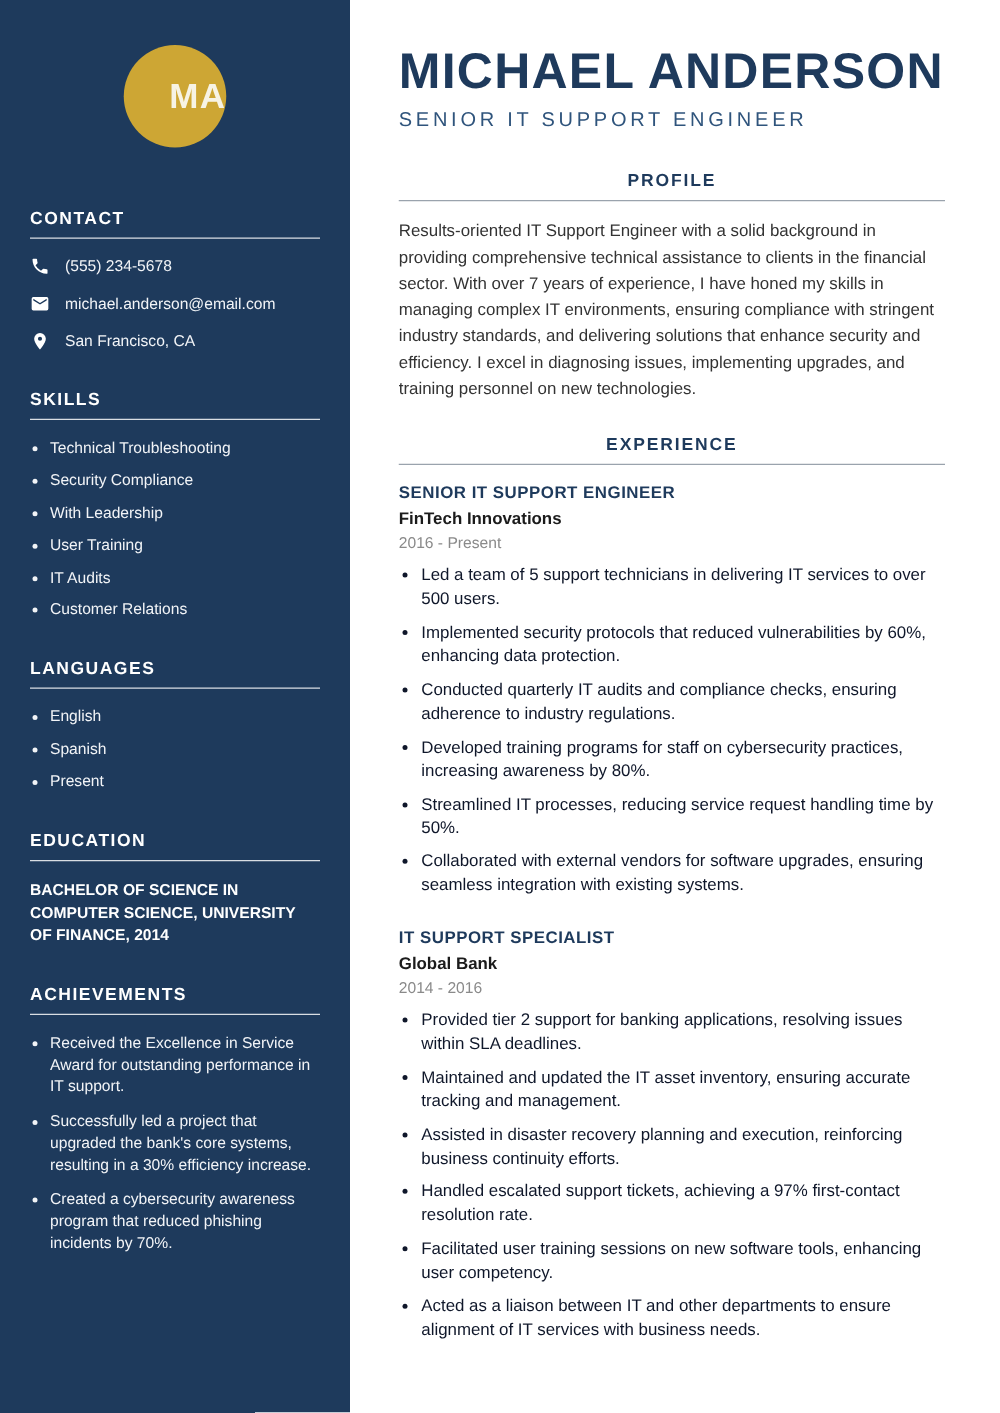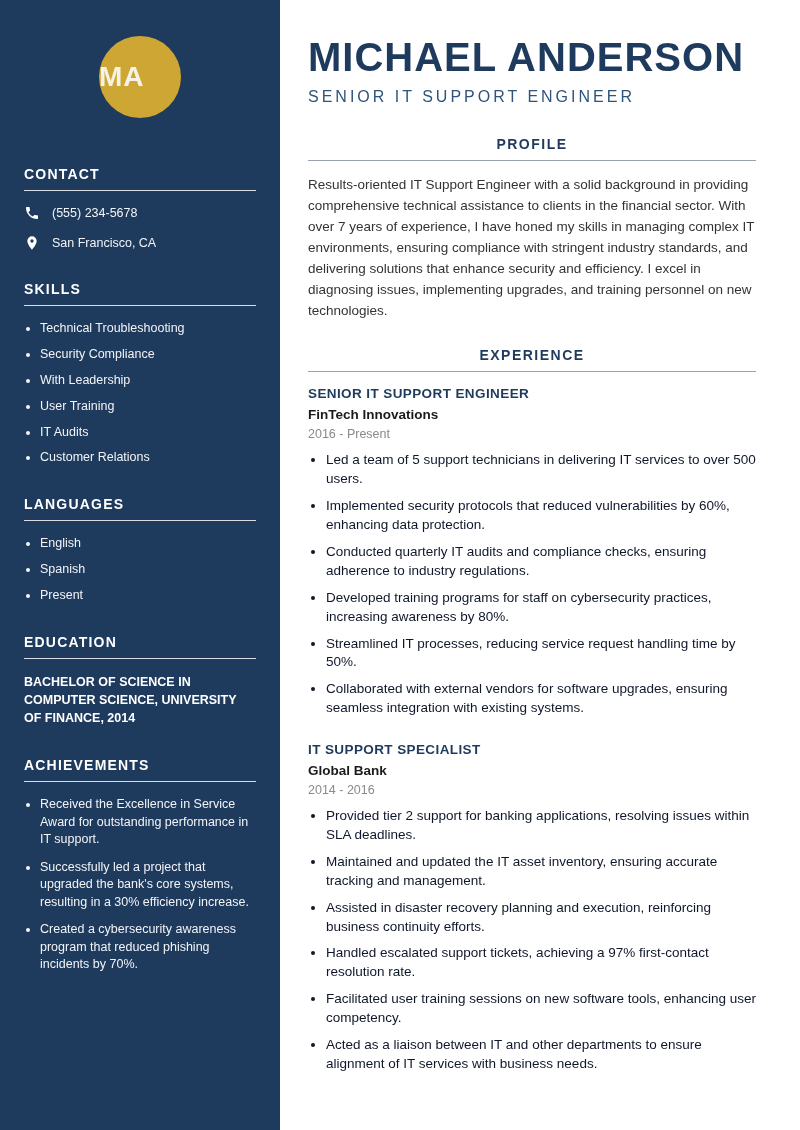--- a/index.html
+++ b/index.html
@@ -14,21 +14,21 @@
   
   .sidebar {
     width:280px; flex-shrink:0;
     background:#1e3a5c; color:#ffffff;
     padding:36px 24px 30px 24px;
   }
   .avatar-wrap { display:flex; justify-content:center; margin-bottom:48px; }
   .avatar {
     width:82px; height:82px; border-radius:50%;
     background:#cda634;
-    display:flex; align-items:center; justify-content:flex-start;
+    display:flex; align-items:center; justify-content:flex-end;
     font-size:28px; font-weight:700; color:#f7f3e4; letter-spacing:1px;
   }
   .side-section { margin-bottom:30px; }
   .side-heading {
     font-size:14px; font-weight:700; letter-spacing:1.2px; color:#ffffff;
     padding-bottom:8px; border-bottom:1px solid #d9dde3; margin-bottom:14px;
   }
   .contact-row {
     display:flex; align-items:center; gap:12px;
     font-size:12.5px; margin-bottom:14px; color:#f2f4f7;
@@ -41,21 +41,21 @@
   }
   .edu-degree {
     font-size:12.5px; font-weight:700; line-height:1.45; color:#ffffff;
   }
   ul.achv-list { list-style:disc; padding-left:16px; }
   ul.achv-list li {
     font-size:12.5px; color:#f2f4f7; margin-bottom:10px; line-height:1.4;
   }
 
   
-  .main { flex:1; padding:36px 44px 0 28px; background:#ffffff; }
+  .main { flex:1; padding:36px 44px 0 28px; background:#ffffff;margin-left:11px; }
   .name {
     font-size:40px; font-weight:700; color:#1e3a5c; letter-spacing:1px;
     line-height:1.05; margin-bottom:10px;
   }
   .job-title-top {
     font-size:16px; color:#2f547c; letter-spacing:3px; font-weight:500;
     margin-bottom:30px;
   }
   .m-section { margin-bottom:26px; }
   .m-heading {
@@ -87,20 +87,28 @@
 
     <section class="side-section">
       <div class="side-heading">CONTACT</div>
       <div class="contact-row">
         <span class="cicon">
           <svg viewBox="0 0 24 24">
               <path fill="#ffffff" d="M6.62 10.79a15.05 15.05 0 0 0 6.59 6.59l2.2-2.2a1 1 0 0 1 1.02-.24c1.12.37 2.33.57 3.57.57a1 1 0 0 1 1 1V20a1 1 0 0 1-1 1C10.61 21 3 13.39 3 4a1 1 0 0 1 1-1h3.5a1 1 0 0 1 1 1c0 1.24.2 2.45.57 3.57a1 1 0 0 1-.25 1.02l-2.2 2.2z"></path>
             </svg>
         </span>
         <span>(555) 234-5678</span>
+      </div>
+      <div class="contact-row">
+        <span class="cicon">
+          <svg viewBox="0 0 24 24">
+              <path fill="#ffffff" d="M20 4H4a2 2 0 0 0-2 2v12a2 2 0 0 0 2 2h16a2 2 0 0 0 2-2V6a2 2 0 0 0-2-2zm0 4-8 5-8-5V6l8 5 8-5v2z"></path>
+            </svg>
+        </span>
+        <span>michael.anderson@email.com</span>
       </div>
       <div class="contact-row">
         <span class="cicon">
           <svg viewBox="0 0 24 24">
               <path fill="#ffffff" d="M12 2a7 7 0 0 0-7 7c0 5.25 7 13 7 13s7-7.75 7-13a7 7 0 0 0-7-7zm0 9.5A2.5 2.5 0 1 1 12 6.5a2.5 2.5 0 0 1 0 5z"></path>
             </svg>
         </span>
         <span>San Francisco, CA</span>
       </div>
     </section>

